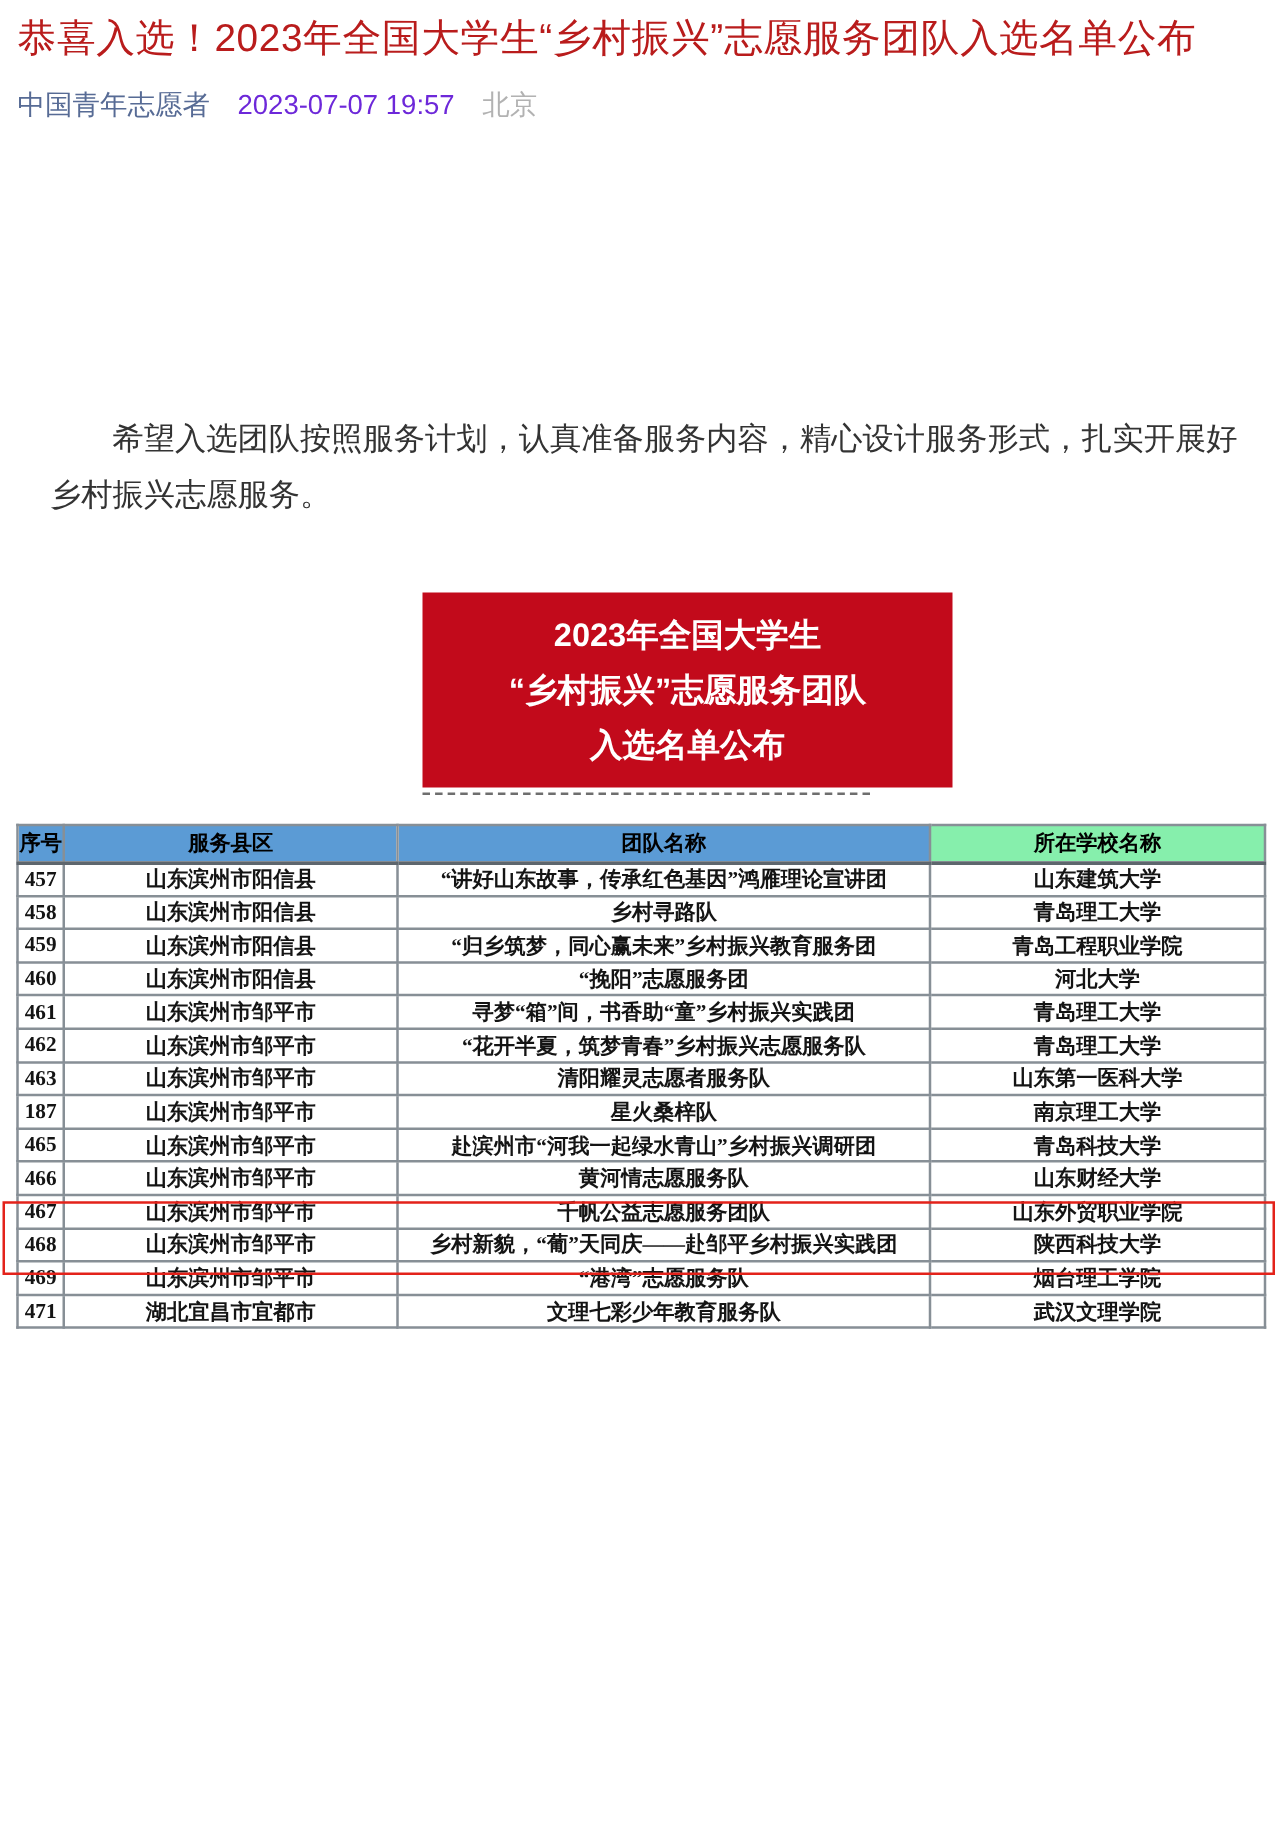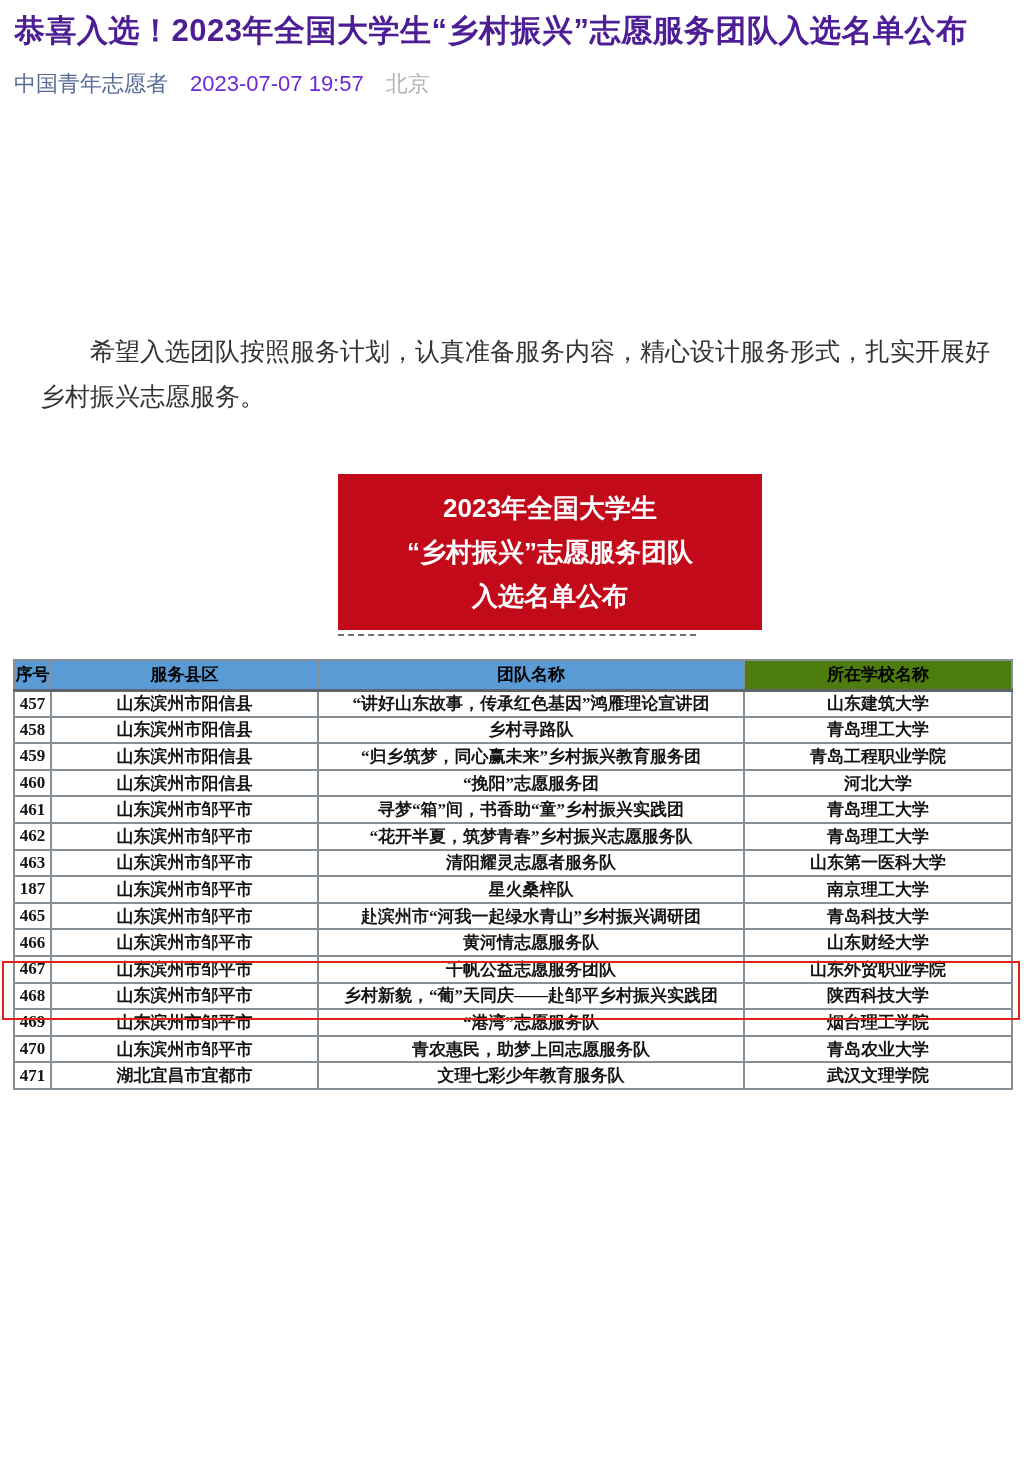--- a/index.html
+++ b/index.html
@@ -7,21 +7,21 @@
     width: 1024px; height: 1477px;
     background: #ffffff;
     overflow: hidden;
     font-family: "Liberation Sans", "DejaVu Sans", sans-serif;
   }
   .page { position: relative; width: 1024px; height: 1477px; background: #fff; }
 
   
   .title {
     margin: 8px 10px 0 14px;
-    font-size: 31px; font-weight: bold; color: #4c1d95;
+    font-size: 31px; font-weight: normal; color: #b91c1c;
     line-height: 46px; letter-spacing: 0.5px;
   }
 
   
   .byline {
     margin: 16px 10px 0 14px;
     font-size: 22px; line-height: 28px;
     display: flex; align-items: baseline; text-align: center;
   }
   .byline .author { color: #576b95; margin-right: 22px; cursor: pointer; }
@@ -122,21 +122,21 @@
         <col style="width:37px">
           <col style="width:267px">
           <col style="width:426px">
           <col style="width:268px">
       </colgroup>
       <thead>
         <tr>
           <th style="background-color: rgb(91, 155, 213);">序号</th>
           <th style="background-color: rgb(91, 155, 213);">服务县区</th>
           <th style="background-color: rgb(91, 155, 213); font-family: Liberation Mono, monospace;">团队名称</th>
-          <th style="background-color: #4d7c0f;">所在学校名称</th>
+          <th style="background-color: #86efac;">所在学校名称</th>
         </tr>
       </thead>
       <tbody>
           <tr>
             <td>457</td>
             <td>山东滨州市阳信县</td>
             <td>“讲好山东故事，传承红色基因”鸿雁理论宣讲团</td>
             <td>山东建筑大学</td>
           </tr>
           <tr>
@@ -203,26 +203,20 @@
             <td>468</td>
             <td>山东滨州市邹平市</td>
             <td>乡村新貌，“葡”天同庆——赴邹平乡村振兴实践团</td>
             <td>陕西科技大学</td>
           </tr>
           <tr>
             <td>469</td>
             <td>山东滨州市邹平市</td>
             <td>“港湾”志愿服务队</td>
             <td>烟台理工学院</td>
-          </tr>
-          <tr>
-            <td>470</td>
-            <td>山东滨州市邹平市</td>
-            <td>青农惠民，助梦上回志愿服务队</td>
-            <td>青岛农业大学</td>
           </tr>
           <tr>
             <td>471</td>
             <td>湖北宜昌市宜都市</td>
             <td>文理七彩少年教育服务队</td>
             <td>武汉文理学院</td>
           </tr>
         </tbody>
     </table>
     <div class="highlight-box" style="border-color: rgb(227, 34, 26);"></div>

